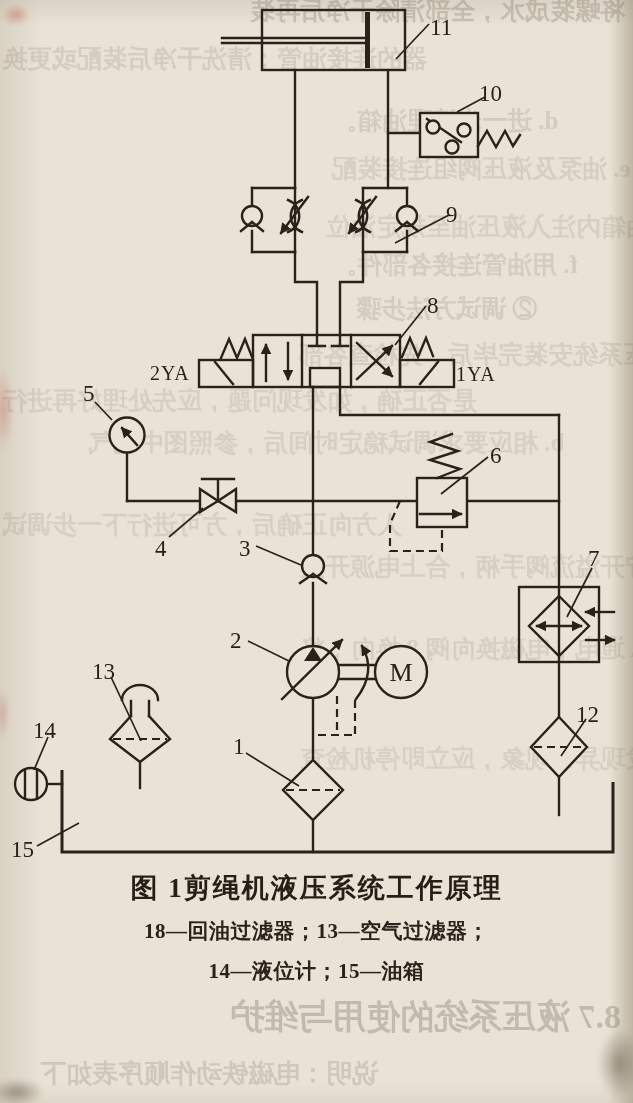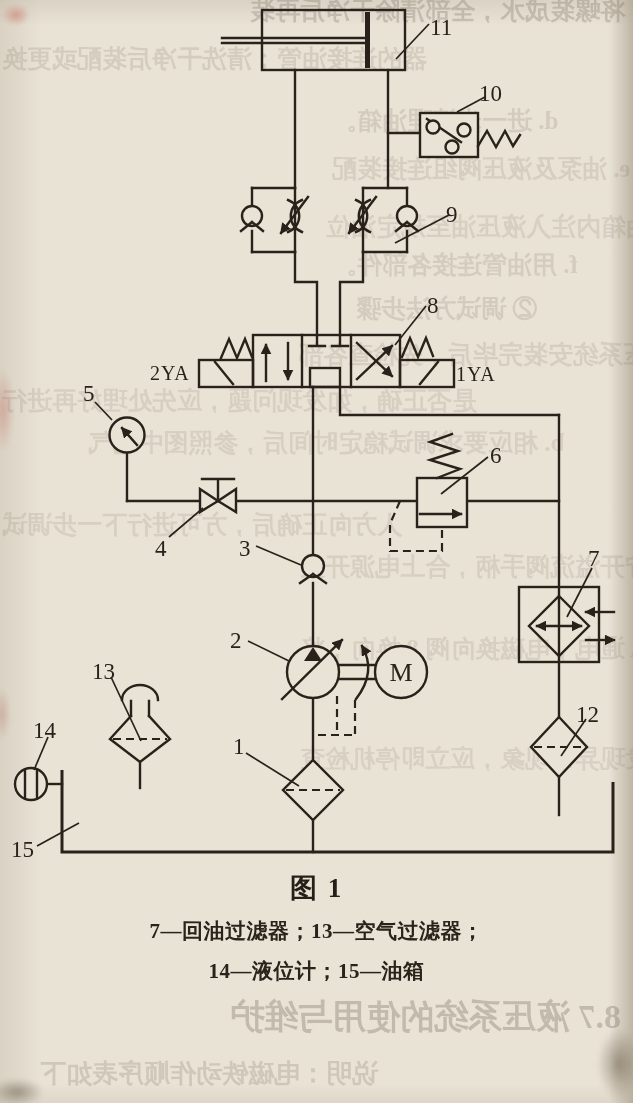--- a/index.html
+++ b/index.html
@@ -247,20 +247,21 @@
 
     <g>
       <path class="thk" d="M62,770 V852 H613 V782"></path>
       <path class="thin" d="M37,846 L79,823"></path>
       <text class="lbl" x="11" y="857">15</text>
     </g>
   </svg>
 
   <div class="caption">
     <span>图 1</span>
+    <span>剪绳机液压系统工作原理</span>
   </div>
 
   <div class="legend">
-    <div>7—回油过滤器；13—空气过滤器；</div>
+    <div>18—回油过滤器；13—空气过滤器；</div>
     <div>14—液位计；15—油箱</div>
   </div>
 
 </div>
 
 </body></html>

